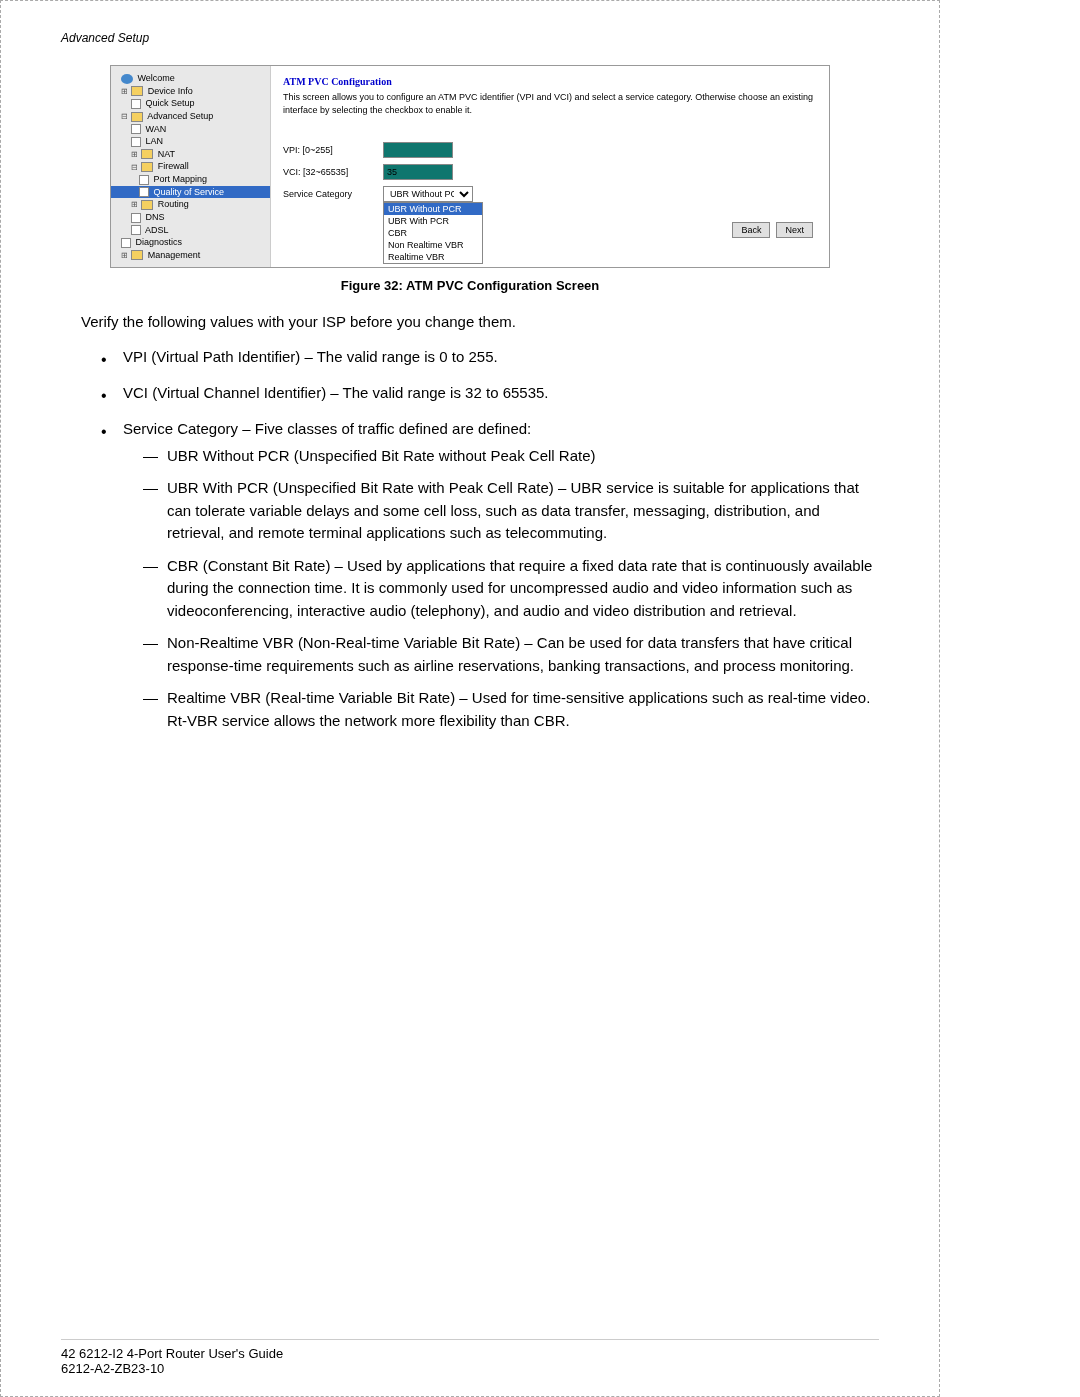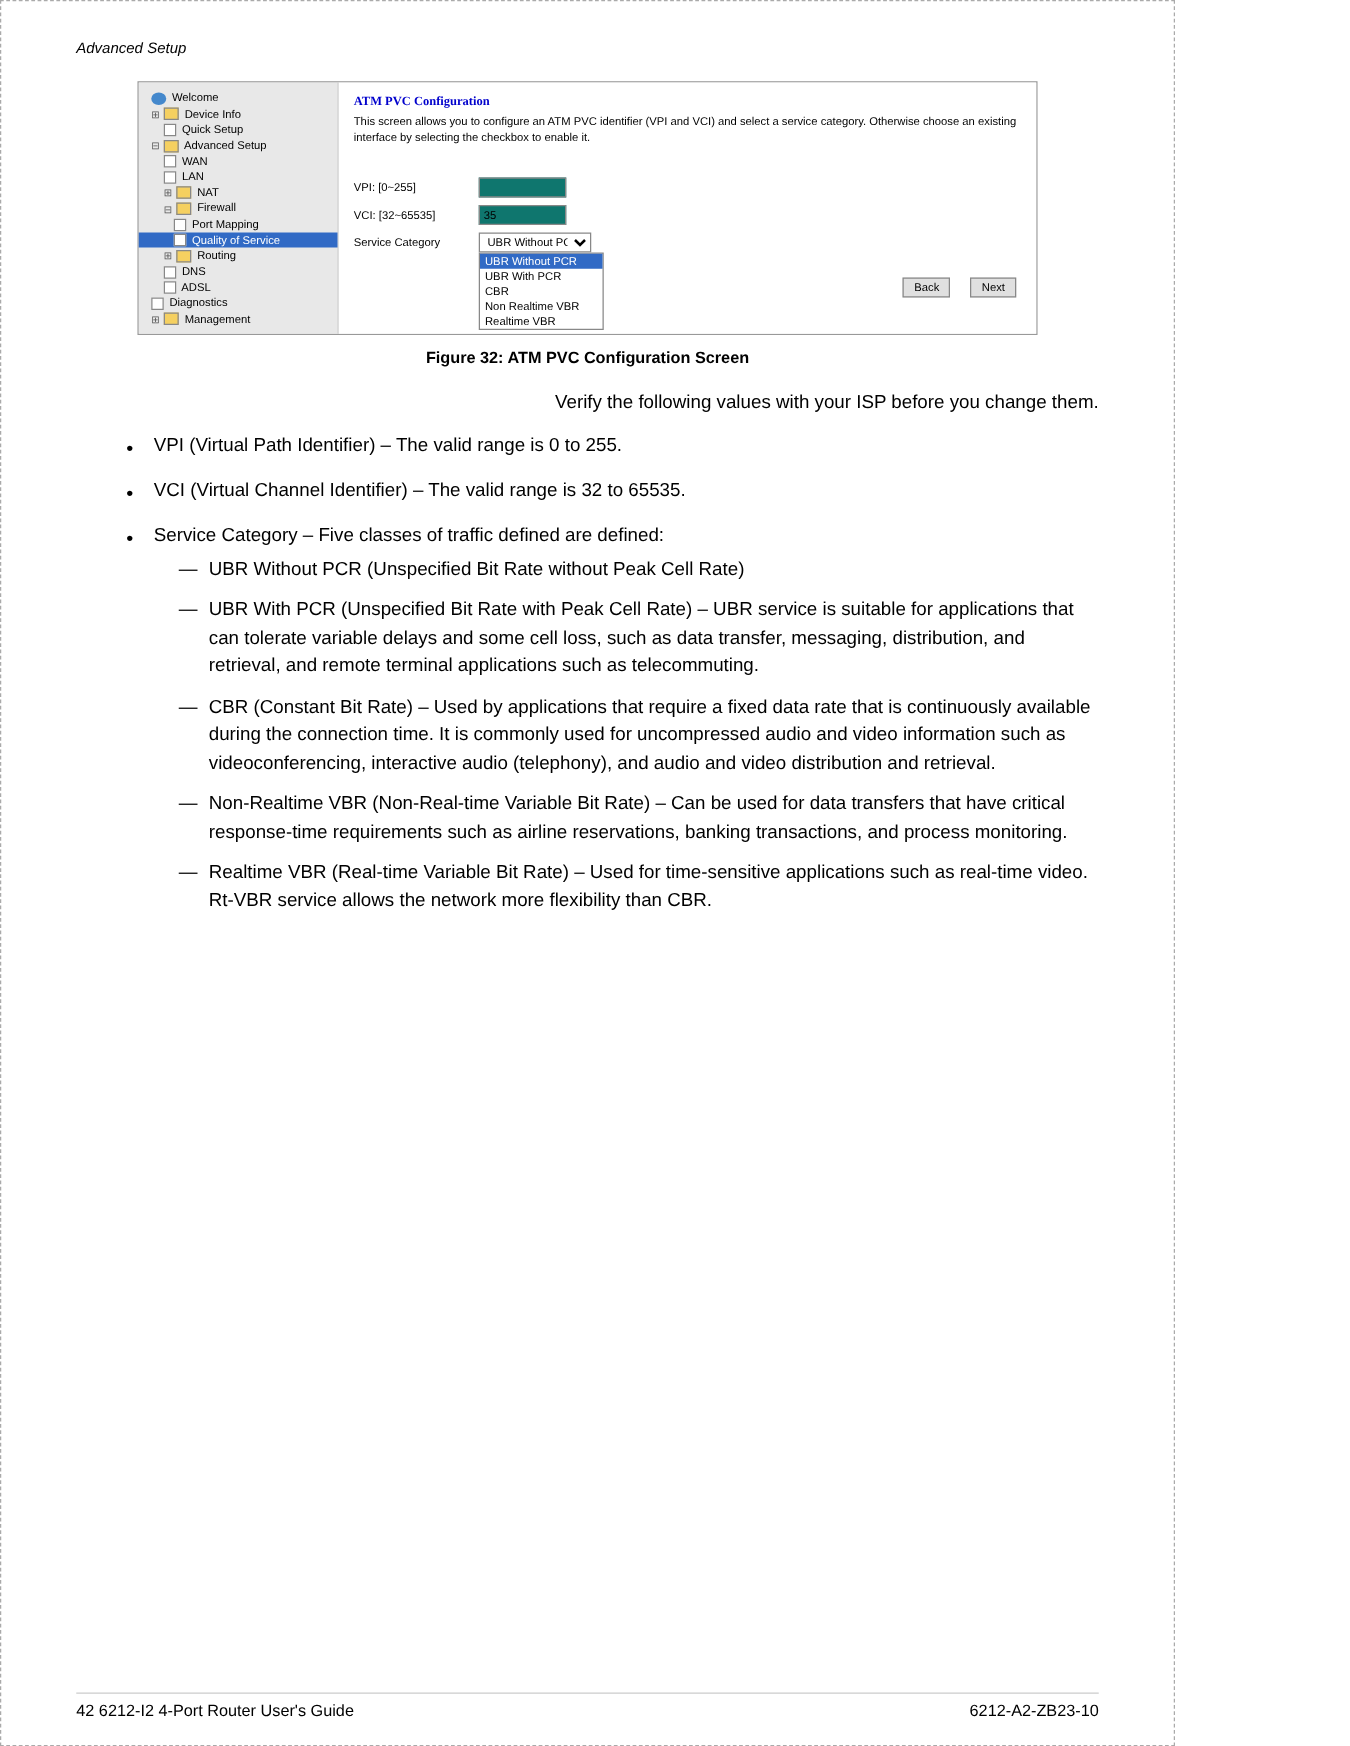--- a/index.html
+++ b/index.html
@@ -146,21 +146,21 @@
 
     .dropdown-open div.selected {
       background: #316ac5;
       color: #fff;
     }
 
     .bottom-buttons {
       display: flex;
       justify-content: flex-end;
       margin-top: 20px;
-      gap: 16px;
+      gap: 6px;
       padding-right: 4px;
       padding-bottom: 6px;
     }
 
     .btn {
       border: 1px solid #888;
       background: #e0e0e0;
       padding: 2px 8px;
       font-size: 9px;
       cursor: pointer;
@@ -170,21 +170,20 @@
       text-align: center;
       font-size: 13px;
       font-weight: bold;
       margin-bottom: 20px;
     }
 
     .intro-text {
       font-size: 15px;
       margin-bottom: 16px;
       margin-left: 20px;
-      text-align: right;
     }
 
     .bullet-section {
       margin-left: 40px;
     }
 
     .bullet-item {
       display: flex;
       align-items: flex-start;
       margin-bottom: 10px;
@@ -221,20 +220,21 @@
     .footer {
       position: absolute;
       bottom: 20px;
       left: 60px;
       right: 60px;
       display: flex;
       justify-content: space-between;
       font-size: 13px;
       border-top: 1px solid #ccc;
       padding-top: 6px;
+      flex-direction: column;
     }
 
     .page-number {
       font-size: 13px;
     }
 
     .nav-plus {
       font-size: 8px;
       margin-right: 1px;
       color: #555;

